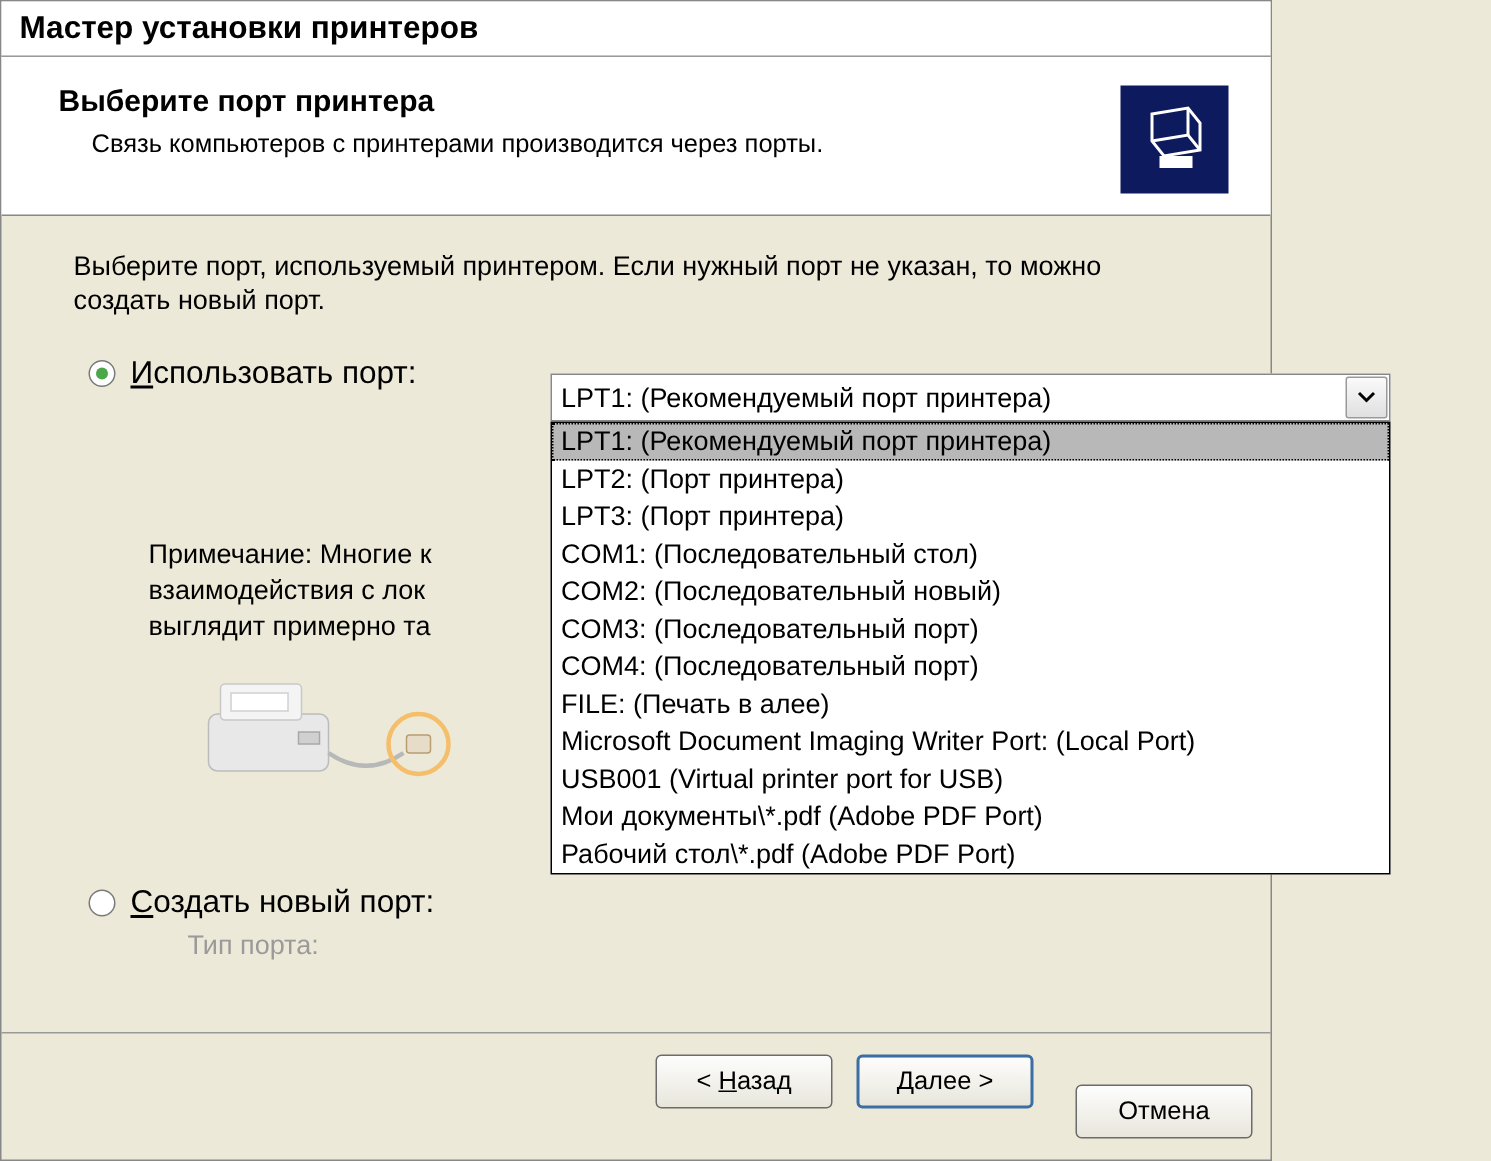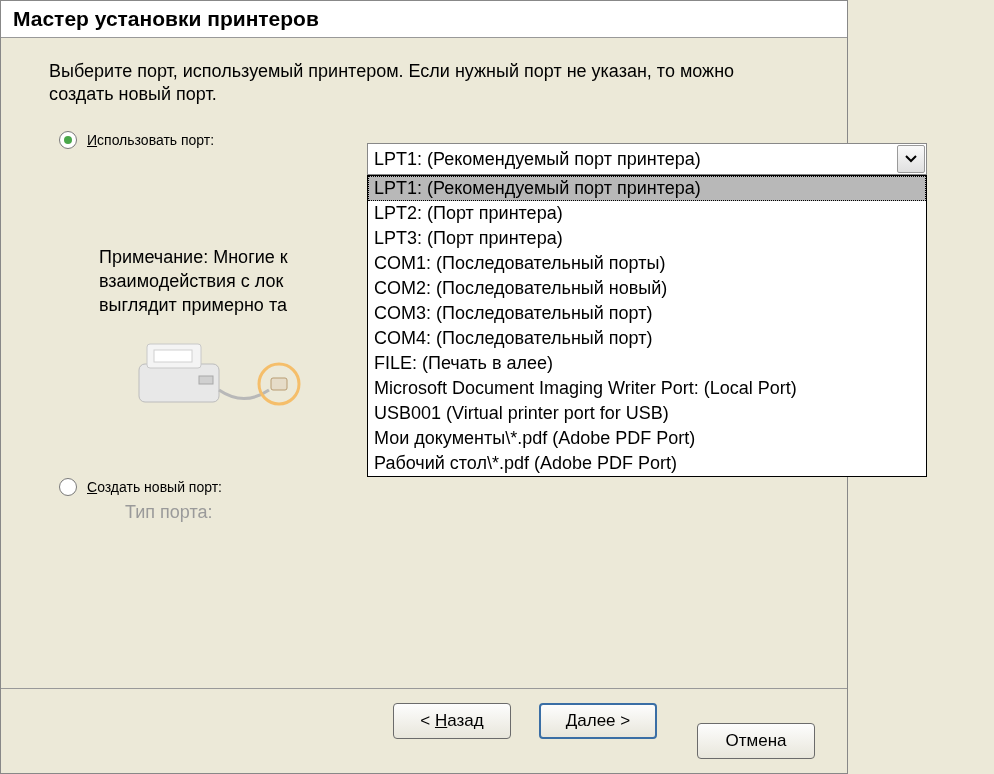--- a/index.html
+++ b/index.html
@@ -82,21 +82,21 @@
       align-items: center;
       justify-content: center;
       background: #fff;
     }
     .radio-inner {
       width: 8px; height: 8px;
       border-radius: 50%;
       background: #4aa74a;
     }
     .option-label {
-      font-size: 14px;
+      font-size: 21px;
     }
     .option-label .ul { text-decoration: underline; }
     .combo {
       position: absolute;
       left: 366px;
       top: 105px;
       width: 560px;
       border-radius: 27px;
     }
     .combo-box {
@@ -162,24 +162,24 @@
       margin-left: 10px;
     }
     .port-type-row {
       margin-left: 76px;
       margin-top: 6px;
       font-size: 18px;
       color: #9a9a9a;
     }
     .footer {
       border-top: 1px solid #999;
-      padding: 14px 32px;
+      padding: 14px 12px;
       display: flex;
       justify-content: flex-end;
-      gap: 12px;
+      gap: 0;
     }
     .btn {
       min-width: 118px;
       height: 36px;
       border: 1px solid #6b6b6b;
       background: linear-gradient(#fdfdfd, #e8e6db);
       border-radius: 4px;
       font-size: 17px;
       font-family: inherit;
       cursor: pointer;
@@ -193,20 +193,36 @@
     .btn-cancel { margin-left: 28px !important; margin-top: 20px; }
     .btn .ul { text-decoration: underline; }
   </style>
 </head>
 <body>
 
 <div class="wizard-window">
 
   <div class="titlebar">Мастер установки принтеров</div>
 
+  <div class="header-area">
+    <div class="header-text">
+      <div class="header-title">Выберите порт принтера</div>
+      <div class="header-subtitle">Связь компьютеров с принтерами производится через порты.</div>
+    </div>
+    <div class="header-icon">
+      <svg width="54" height="54" viewBox="0 0 54 54">
+        <g fill="none" stroke="#ffffff" stroke-width="2">
+          <path d="M12 10 L36 6 L44 16 L44 34 L20 38 L12 28 Z"></path>
+          <path d="M12 28 L36 24 L44 34"></path>
+          <path d="M36 6 L36 24"></path>
+          <rect x="17" y="38" width="22" height="8" fill="#ffffff" stroke="none"></rect>
+        </g>
+      </svg>
+    </div>
+  </div>
 
   <div class="content-area">
     <div class="instruction">Выберите порт, используемый принтером. Если нужный порт не указан, то можно создать новый порт.</div>
 
     <div class="option-row">
       <span class="radio-outer">
           <span class="radio-inner"></span>
         </span>
       <span class="option-label"><span class="ul">И</span><span>спользовать порт:</span></span>
     </div>
@@ -237,21 +253,21 @@
         <span class="combo-btn">
           <svg width="12" height="8" viewBox="0 0 12 8">
               <path d="M1 1 L6 6 L11 1" fill="none" stroke="#000" stroke-width="2"></path>
             </svg>
         </span>
       </div>
       <div class="dropdown-list">
         <div class="list-item selected">LPT1: (Рекомендуемый порт принтера)</div>
         <div class="list-item">LPT2: (Порт принтера)</div>
         <div class="list-item">LPT3: (Порт принтера)</div>
-        <div class="list-item">COM1: (Последовательный порты)</div>
+        <div class="list-item">COM1: (Последовательный стол)</div>
         <div class="list-item">COM2: (Последовательный новый)</div>
         <div class="list-item">COM3: (Последовательный порт)</div>
         <div class="list-item">COM4: (Последовательный порт)</div>
         <div class="list-item">FILE: (Печать в алее)</div>
         <div class="list-item">Microsoft Document Imaging Writer Port: (Local Port)</div>
         <div class="list-item">USB001 (Virtual printer port for USB)</div>
         <div class="list-item">Мои документы\*.pdf (Adobe PDF Port)</div>
         <div class="list-item">Рабочий стол\*.pdf (Adobe PDF Port)</div>
       </div>
     </div>

